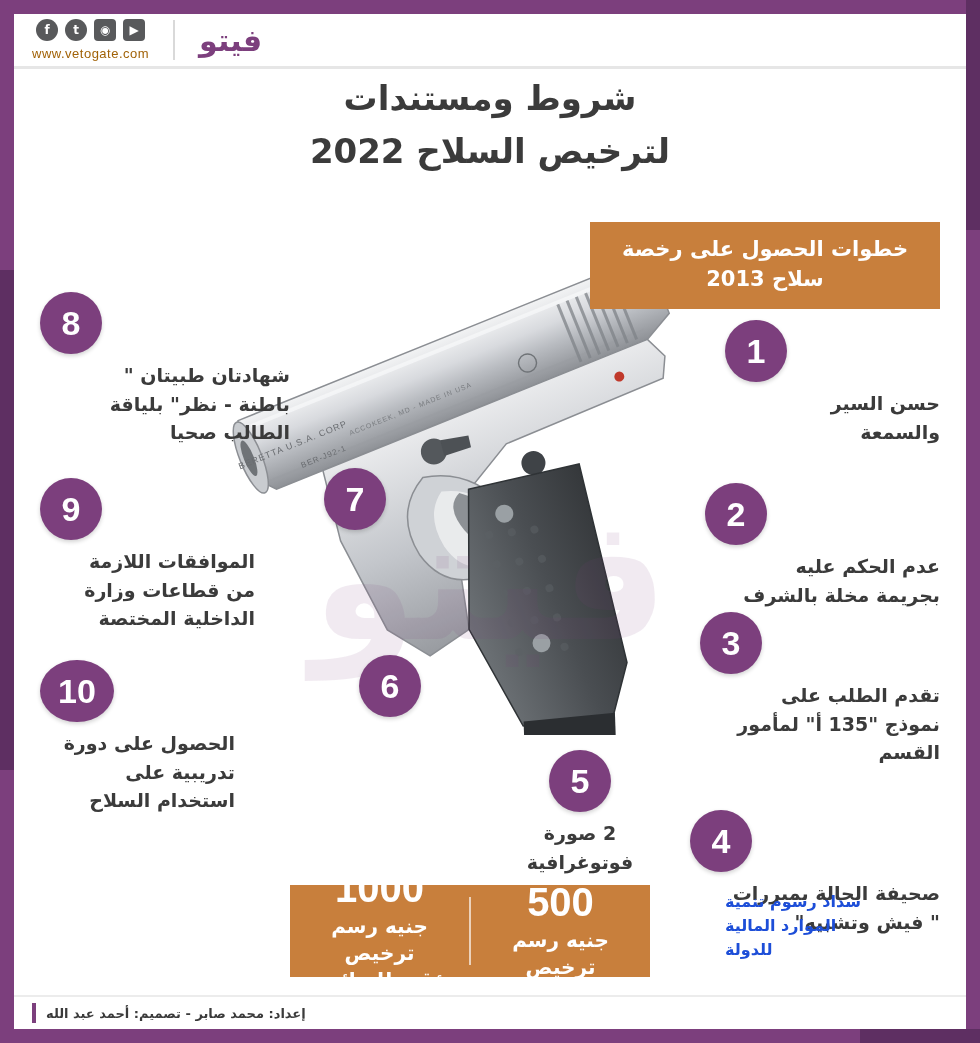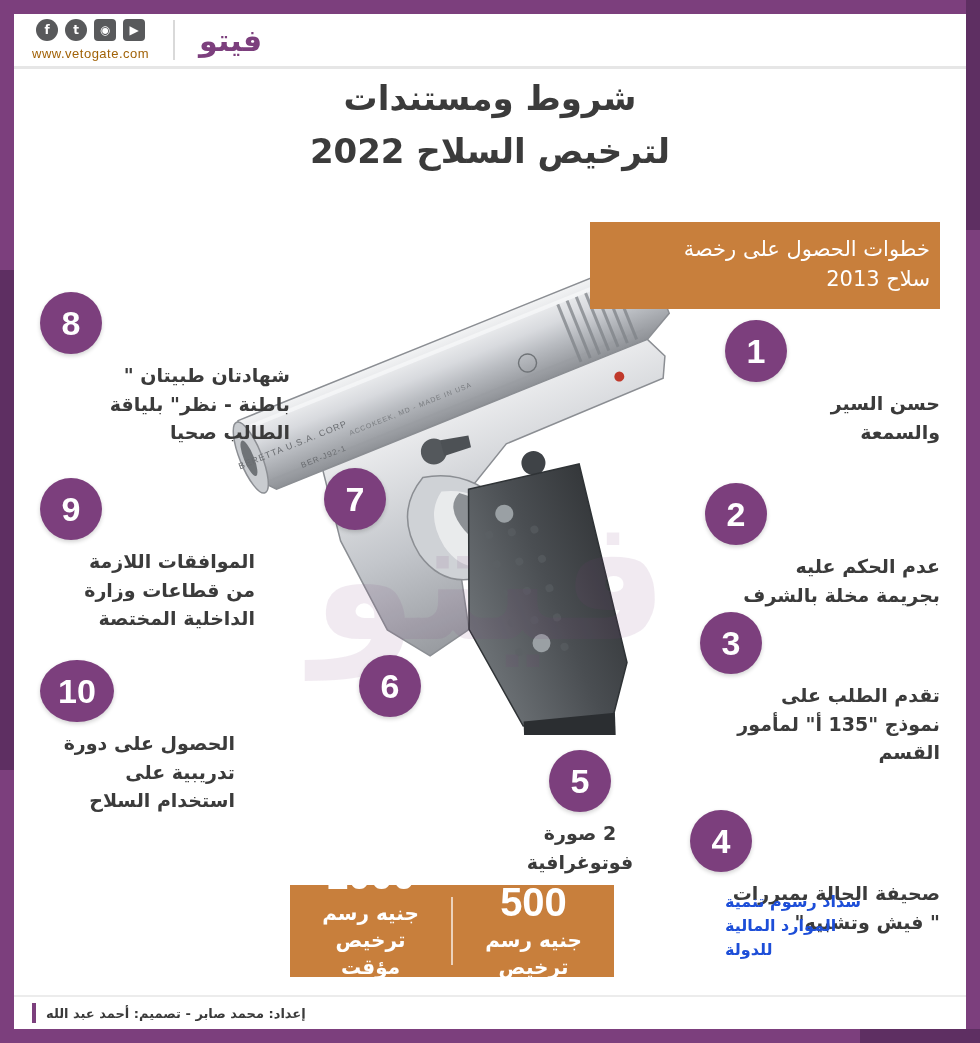--- a/index.html
+++ b/index.html
@@ -75,22 +75,22 @@
     position:absolute;top:72px;left:0;width:980px;
     text-align:center;color:#3b3b3b;
     font-size:34px;font-weight:bold;line-height:1.55;
     direction:rtl;
   }
 
   
   .steps-banner{
     position:absolute;right:40px;top:222px;width:330px;
     background:#c87f3c;color:#ffffff;
-    text-align:right;padding:12px 10px 14px;
-    font-size:21px;font-weight:normal;line-height:1.45;
+    text-align:center;padding:12px 10px 14px;
+    font-size:21px;font-weight:bold;line-height:1.45;
     direction:rtl;
   }
 
   
   .gun-wrap{
     position:absolute;left:210px;top:175px;width:580px;height:560px;
   }
   .wm{
     position:absolute;left:300px;top:420px;width:380px;height:320px;
     opacity:.10;color:#7c3f7d;font-size:170px;font-weight:bold;
@@ -114,21 +114,21 @@
     margin-top:7px;direction:rtl;
   }
   .right-col .badge{margin-inline-start:auto;}
   .right-col{text-align:right;}
   .left-col{text-align:right;}
   .center-col{text-align:center;}
   .center-col .badge{margin:0 auto;}
 
   
   .fees{
-    position:absolute;left:290px;top:885px;width:324px;height:92px;
+    position:absolute;left:290px;top:885px;width:360px;height:92px;
     background:#c87f3c;color:#fff;display:flex;direction:ltr;
   }
   .fee{
     flex:1;display:flex;flex-direction:column;align-items:center;justify-content:center;
     direction:rtl;padding:4px 6px;
   }
   .fee .amount{font-size:40px;font-weight:bold;line-height:1;font-family:"Liberation Sans",sans-serif;}
   .fee .lbl{font-size:20px;font-weight:bold;line-height:1.35;margin-top:5px;text-align:center;}
   .fee-sep{width:2px;background:rgba(255,255,255,.65);margin:12px 0;}
 

